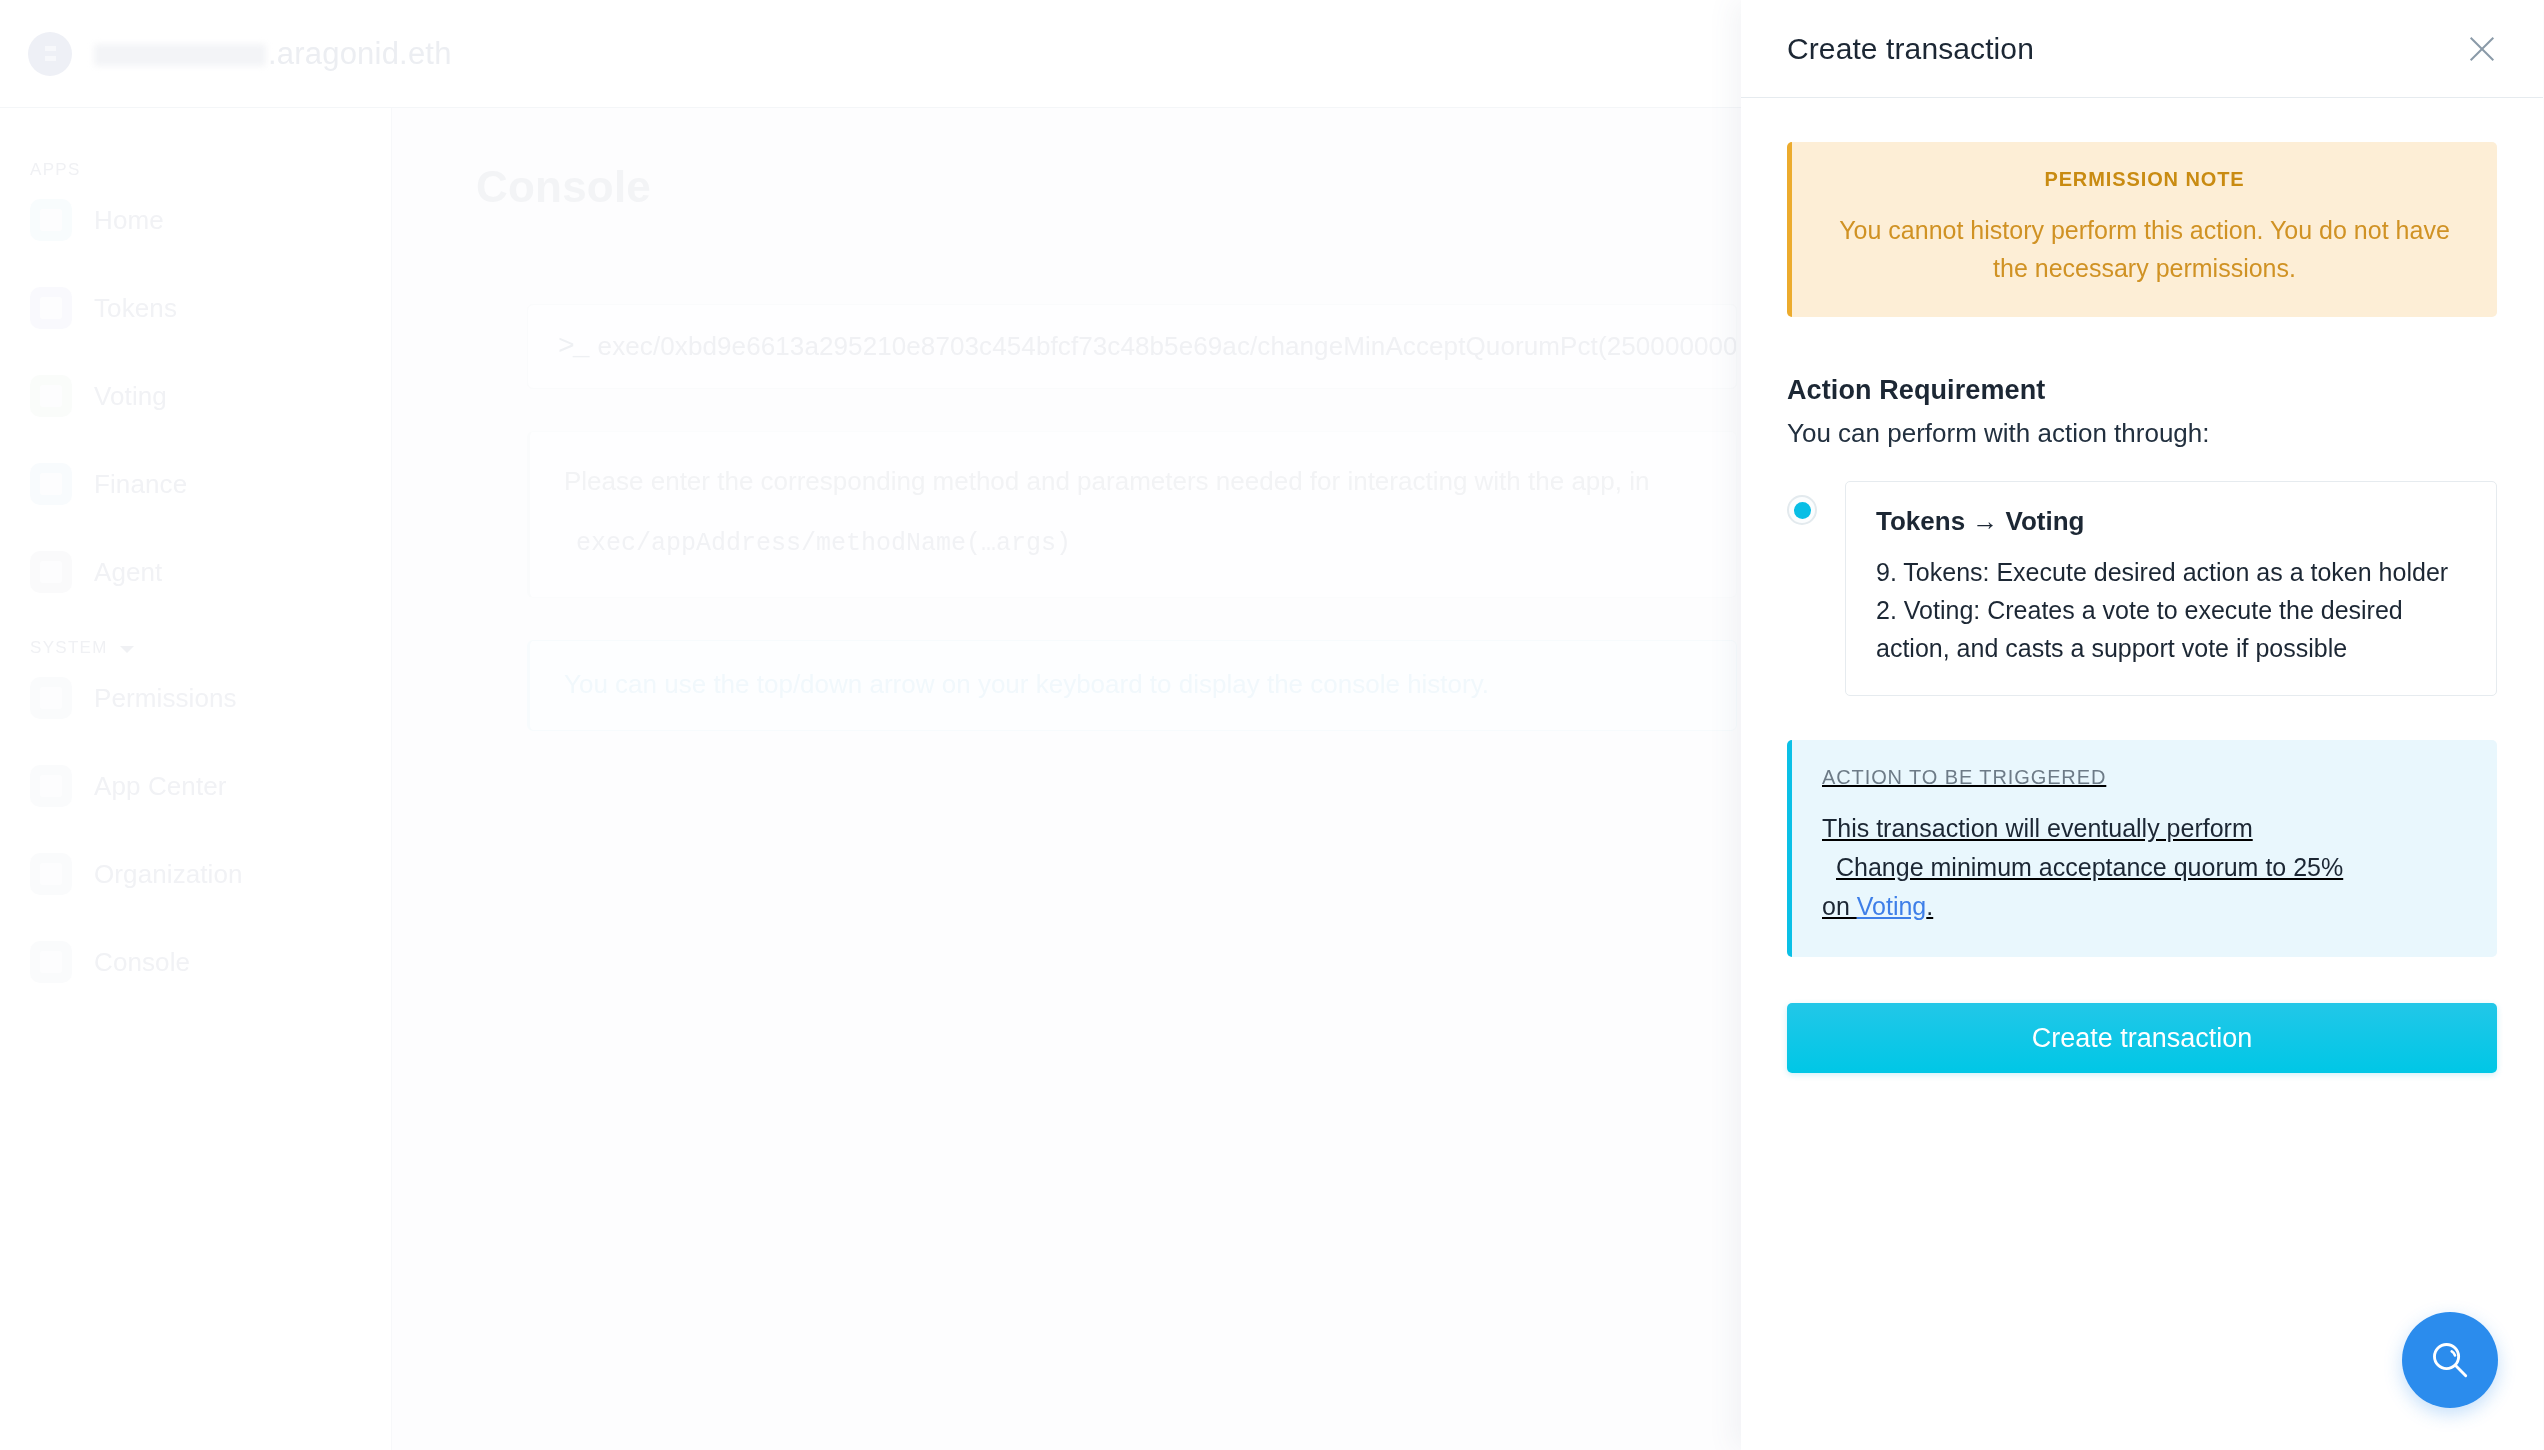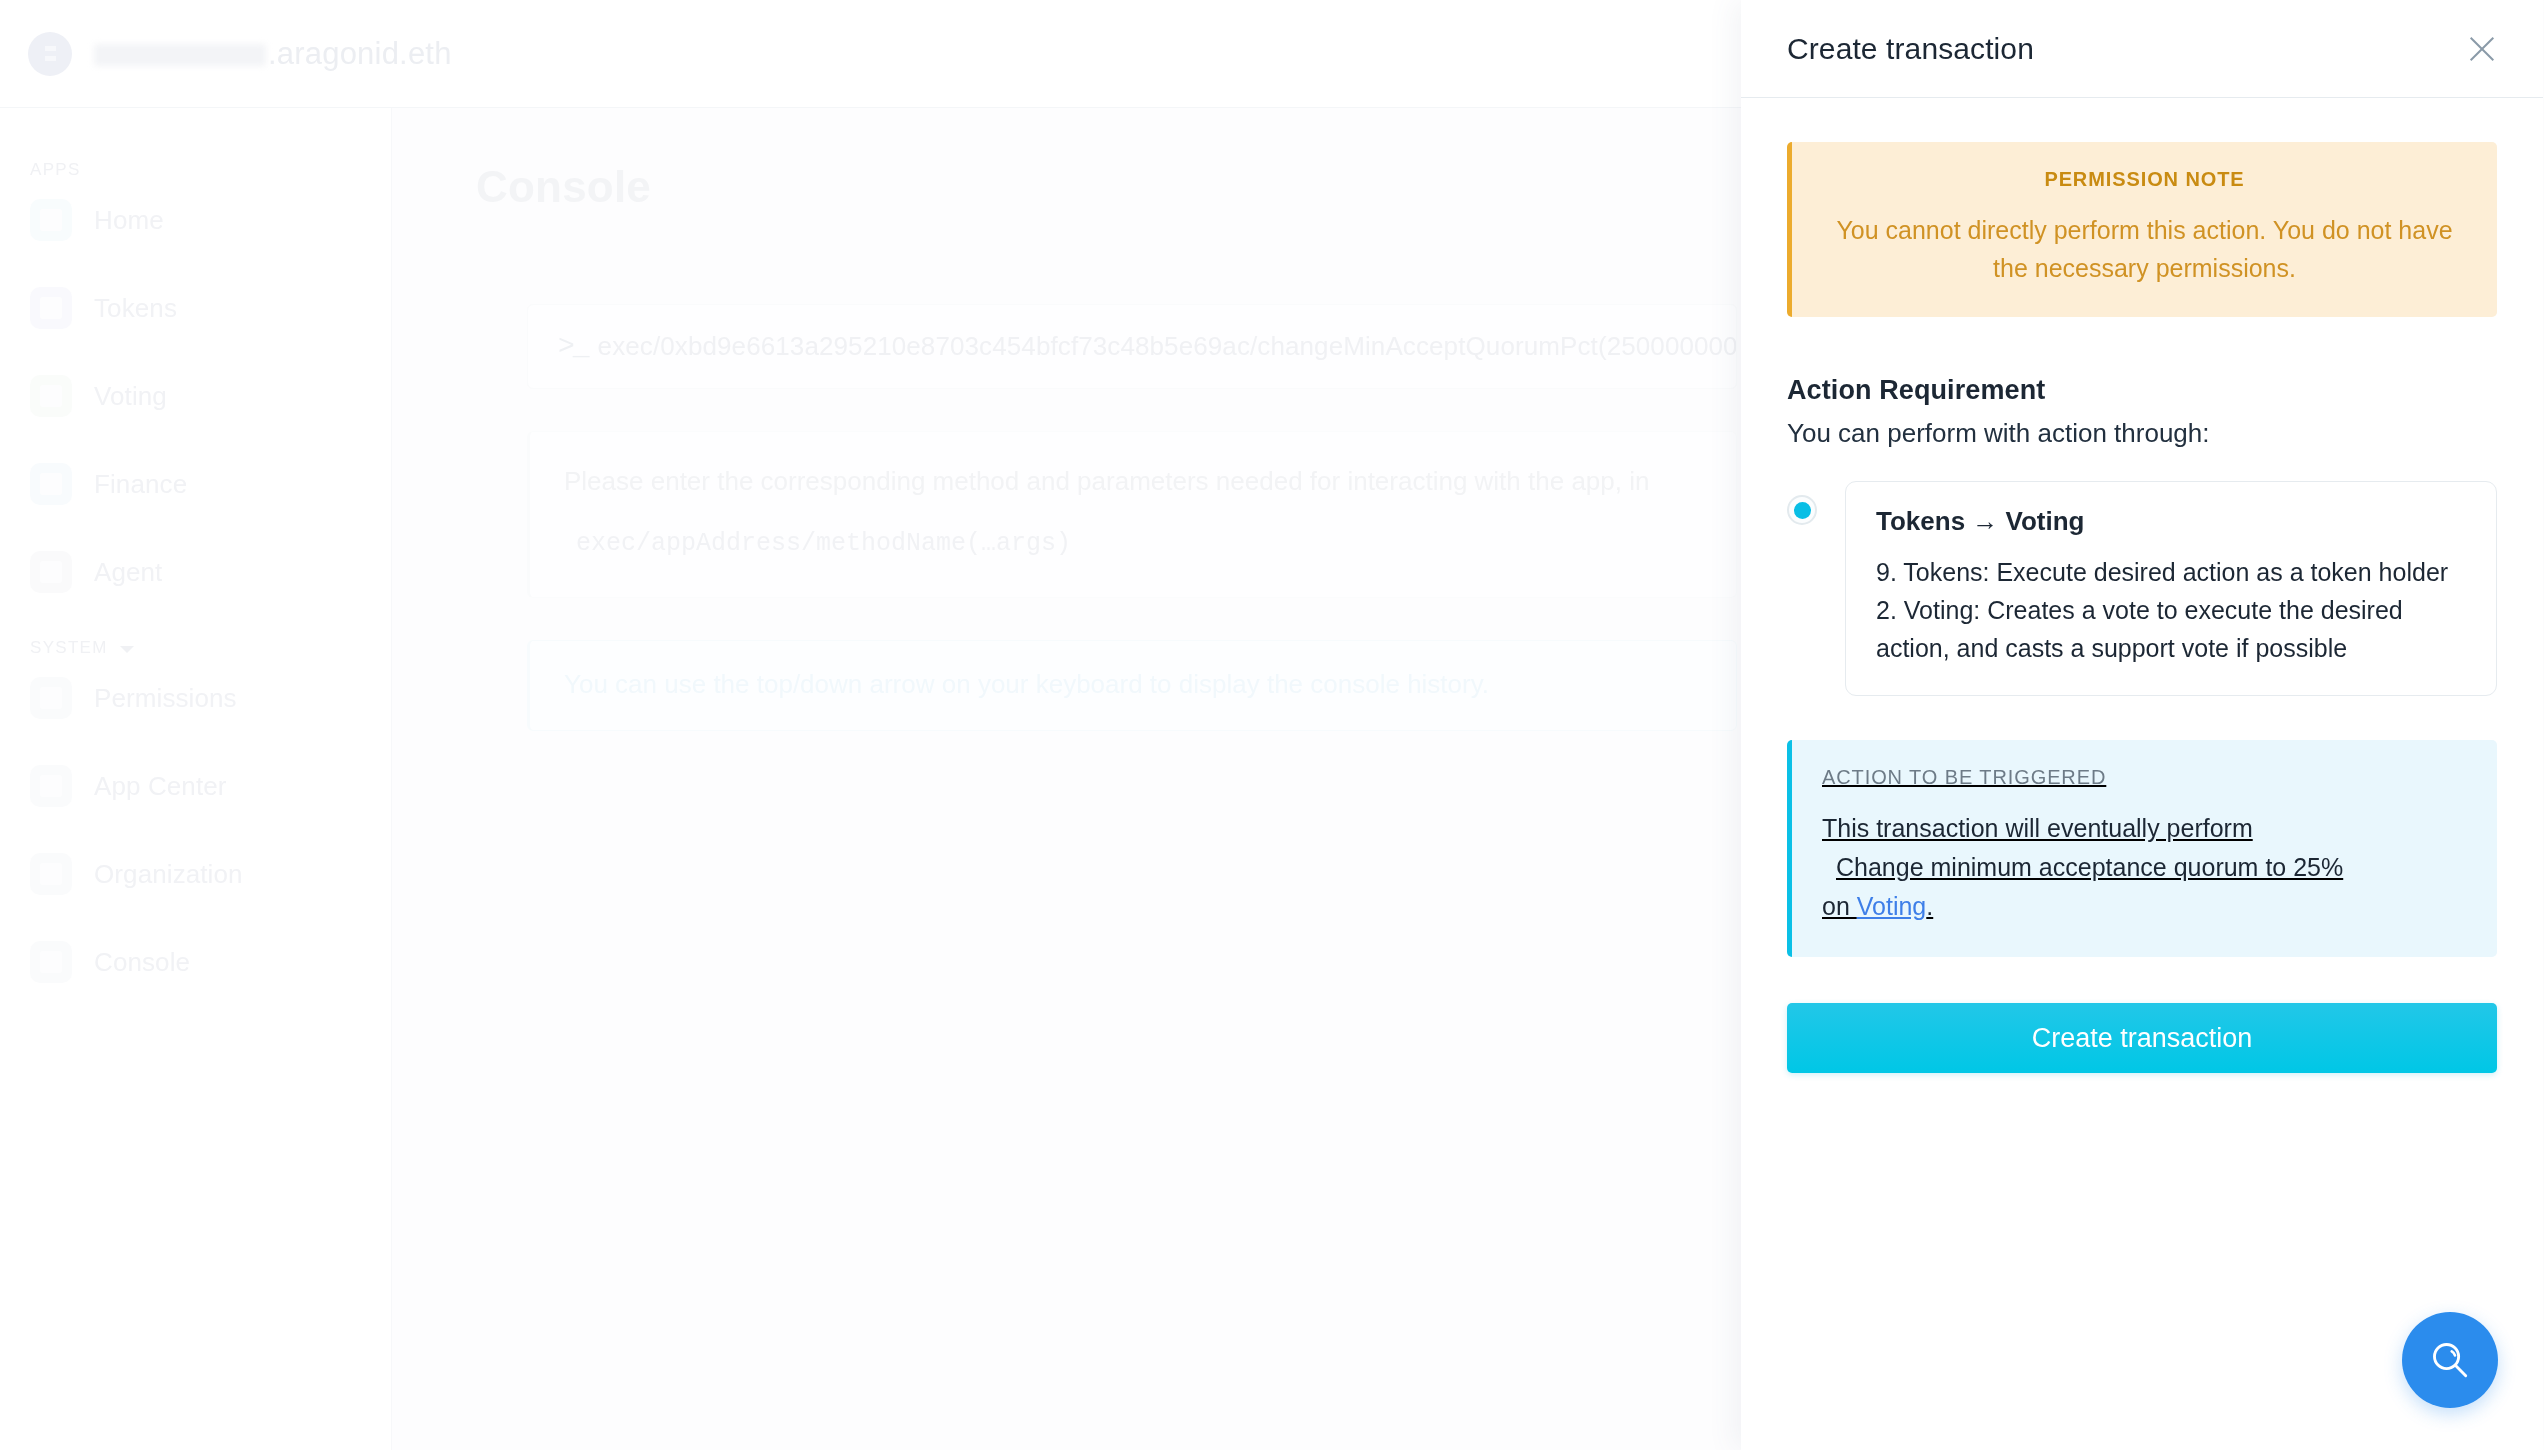--- a/index.html
+++ b/index.html
@@ -301,21 +301,21 @@
     cursor: pointer;
   }
   .radio-dot {
     width: 17px; height: 17px;
     border-radius: 50%;
     background: #08bee5;
   }
   .option-card {
     flex: 1;
     border: 1px solid #e6ebef;
-    border-radius: 11px;
+    border-radius: 5px;
     background: #ffffff;
     padding: 24px 30px 28px 30px;
   }
   .option-heading {
     font-size: 26px;
     font-weight: 600;
     color: #1c2734;
     margin-bottom: 16px;
   }
   .option-step {
@@ -486,21 +486,21 @@
 
     <div class="panel-header">
       <div class="panel-title">Create transaction</div>
       <div class="close-icon"></div>
     </div>
 
     <div class="panel-body">
 
       <div class="permission-note">
         <div class="pn-label">PERMISSION NOTE</div>
-        <div class="pn-text">You cannot directly perform this action. You do not have the necessary permissions.</div>
+        <div class="pn-text">You cannot history perform this action. You do not have the necessary permissions.</div>
       </div>
 
       <div class="section-title">Action Requirement</div>
       <div class="section-sub">You can perform with action through:</div>
 
       <div class="option-row">
         <span class="radio">
           <span class="radio-dot"></span>
         </span>
         <div class="option-card">

